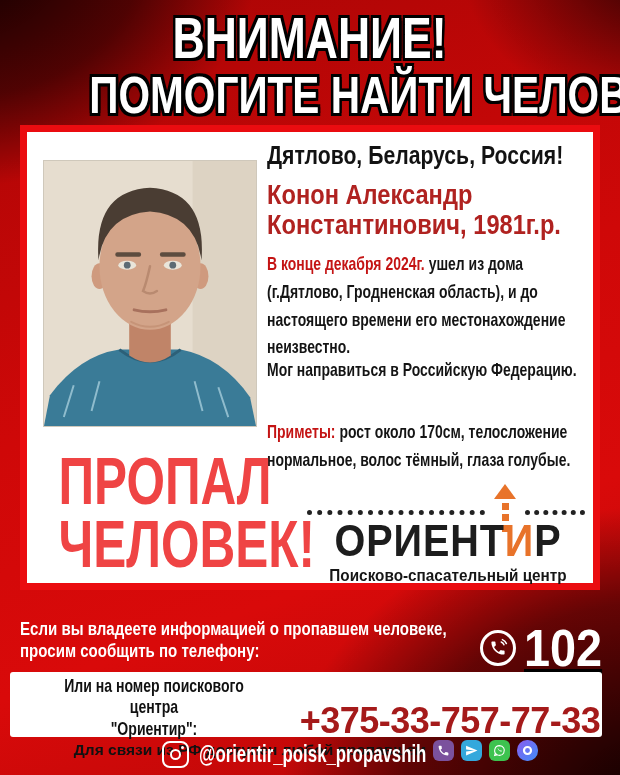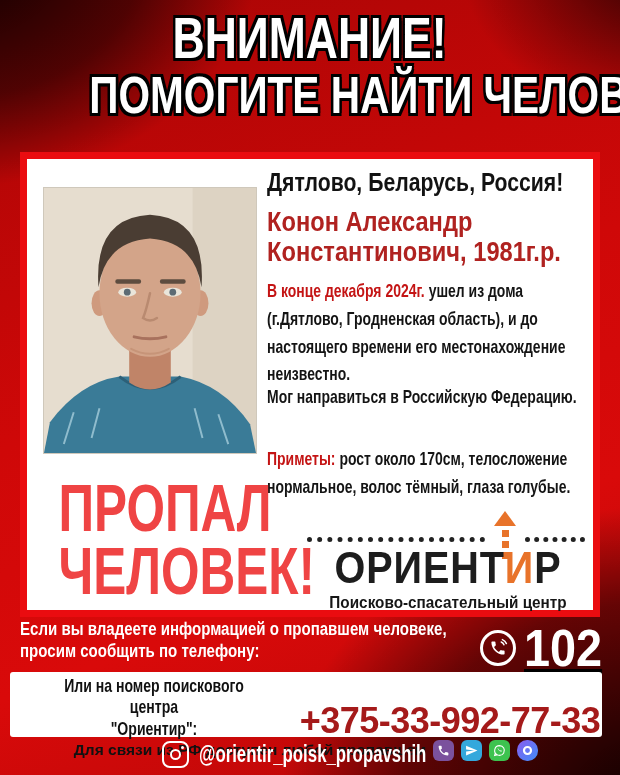--- a/index.html
+++ b/index.html
@@ -12,21 +12,21 @@
       radial-gradient(ellipse 500px 400px at 660px 810px, rgba(0,0,0,.95) 0%, rgba(0,0,0,.5) 52%, rgba(0,0,0,0) 76%),
       linear-gradient(160deg,#a90505 0%,#cf0808 45%,#d90a0a 70%,#b50707 100%);
   }
   
   .header{position:absolute;left:0;top:10px;width:620px;box-sizing:border-box;text-align:center;color:#fff;}
   .h-line{display:inline-block;transform:scaleX(.78);transform-origin:center;white-space:nowrap;
     text-shadow:-3px -3px 0 #000,3px -3px 0 #000,-3px 3px 0 #000,3px 3px 0 #000,-3px 0 0 #000,3px 0 0 #000,0 -3px 0 #000,0 3px 0 #000;}
   .h1{font-size:57px;line-height:1.0;}
   .h2{font-size:52px;line-height:1.0;margin-top:2px;}
   
-  .card{position:absolute;left:20px;top:152px;width:580px;height:465px;box-sizing:border-box;
+  .card{position:absolute;left:20px;top:125px;width:580px;height:465px;box-sizing:border-box;
     background:#fff;border:7px solid #ea0c10;}
   .photo{position:absolute;left:16px;top:28px;width:214px;height:267px;border:1px solid #cfc8bb;box-sizing:border-box;}
   .photo svg{display:block;width:100%;height:100%;}
   .col{position:absolute;left:240px;width:326px;}
   .cond{transform-origin:0 0;}
   .location{top:8px;font-size:26px;color:#121212;width:392px;transform:scaleX(.815);white-space:nowrap;}
   .name{top:48px;font-size:28px;line-height:1.08;color:#b02220;width:380px;transform:scaleX(.845);}
   .para{font-size:18.5px;line-height:1.5;color:#141414;width:424px;transform:scaleX(.755);}
   .p1{top:118px;} .p2{top:224px;} .p3{top:286px;}
   .accent{color:#c41414;}
@@ -155,21 +155,21 @@
     </div>
     <div class="emg-num">102</div>
   </div>
 
   <div class="phonebox">
     <div class="pb-row1">
       <div class="pb-left">
         <div>Или на номер поискового центра</div>
         <div>"Ориентир":</div>
       </div>
-      <div class="pb-phone">+375-33-992-77-33</div>
+      <div class="pb-phone">+375-33-757-77-33</div>
     </div>
     <div class="pb-row2">
       <span class="pb-note">Для связи из РФ доступен любой пропавшем</span>
       <span class="m-ic m-viber">
         <svg width="13" height="13" viewBox="0 0 24 24">
             <path fill="#fff" d="M6.62 10.79c1.44 2.83 3.76 5.14 6.59 6.59l2.2-2.2c.27-.27.67-.36 1.02-.24 1.12.37 2.33.57 3.57.57.55 0 1 .45 1 1V20c0 .55-.45 1-1 1-9.39 0-17-7.61-17-17 0-.55.45-1 1-1h3.5c.55 0 1 .45 1 1 0 1.25.2 2.45.57 3.57.11.35.03.74-.25 1.02l-2.2 2.2z"></path>
           </svg>
       </span>
       <span class="m-ic m-telegram">
         <svg width="13" height="13" viewBox="0 0 24 24">

